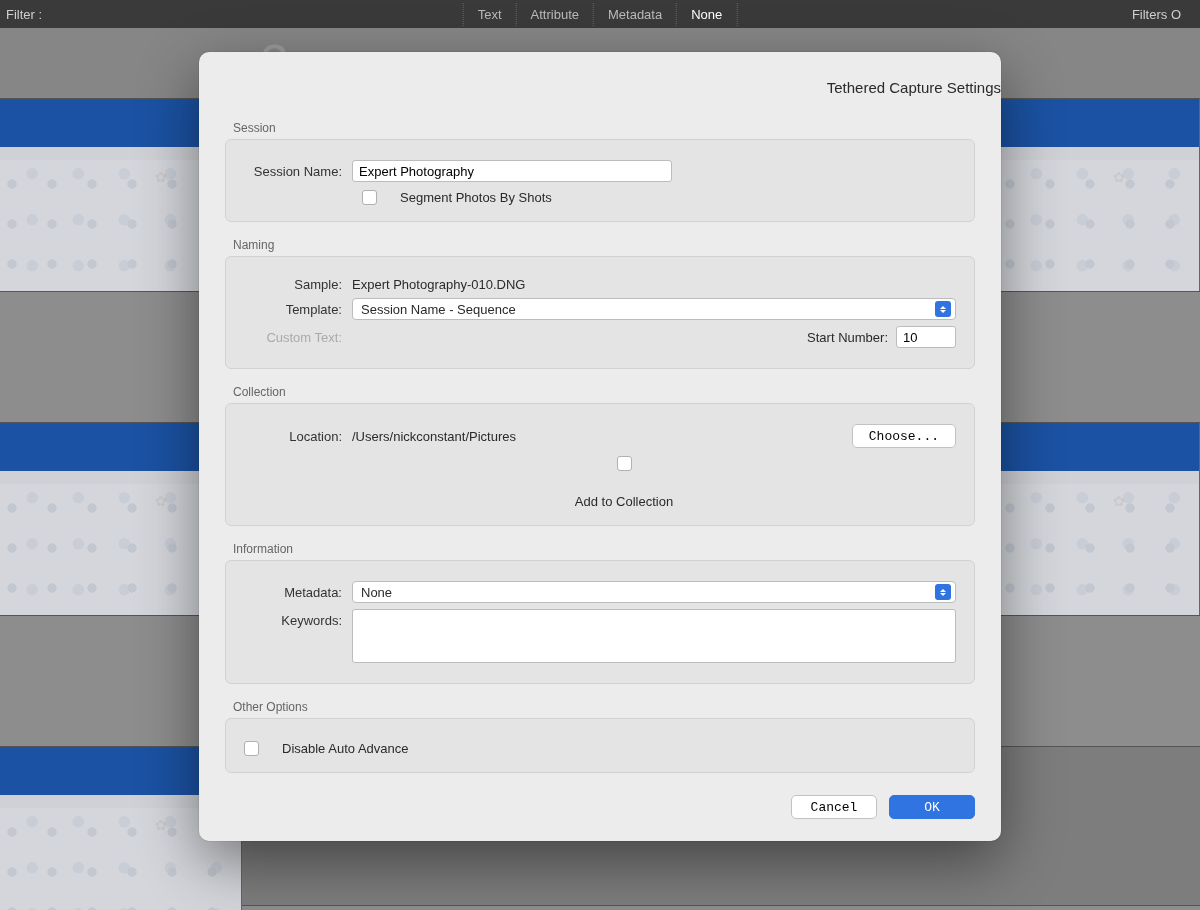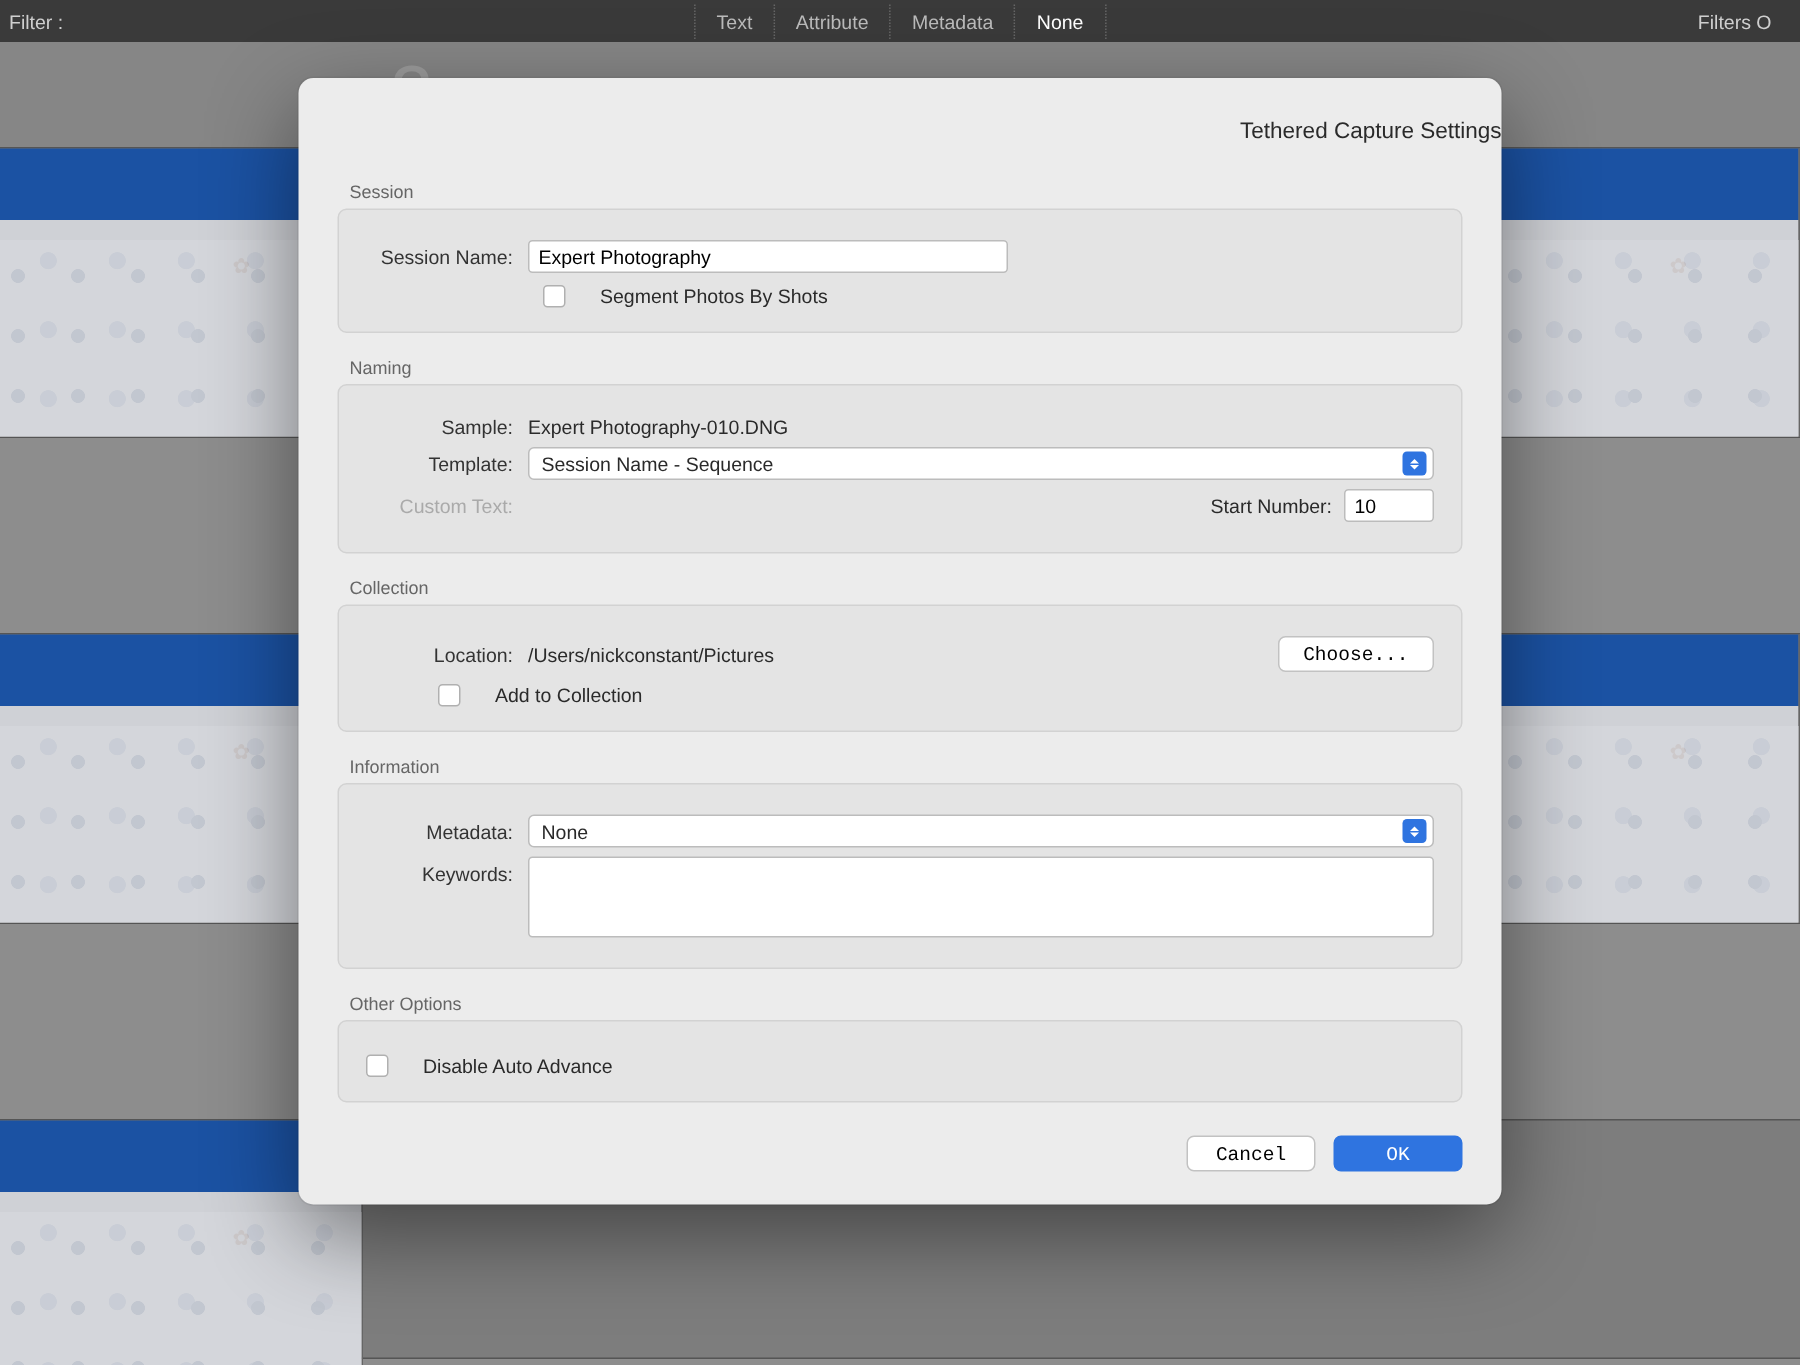--- a/index.html
+++ b/index.html
@@ -161,21 +161,21 @@
   .textinput.small { width: 60px; }
 
   .checkbox-row {
     display: flex;
     align-items: center;
     margin: 8px 0 2px 0;
     font-size: 13px;
     gap: 23px;
   }
   .checkbox-row.indent { margin-left: 118px; }
-  .checkbox-row.indent2 { margin-left: 48px; }
+  .checkbox-row.indent2 { margin-left: 48px; flex-direction: column; }
   .cb {
     width: 15px; height: 15px;
     border: 1px solid #b0b0b0;
     border-radius: 3px;
     background: #fff;
     flex-shrink: 0;
     cursor: pointer;
   }
 
   .select {

